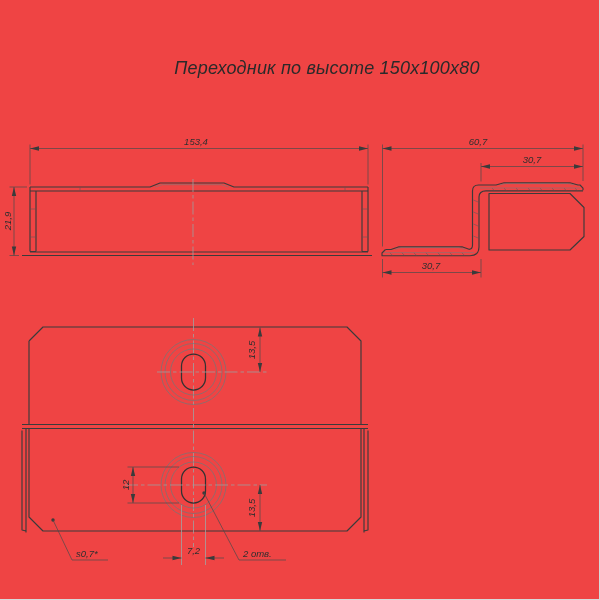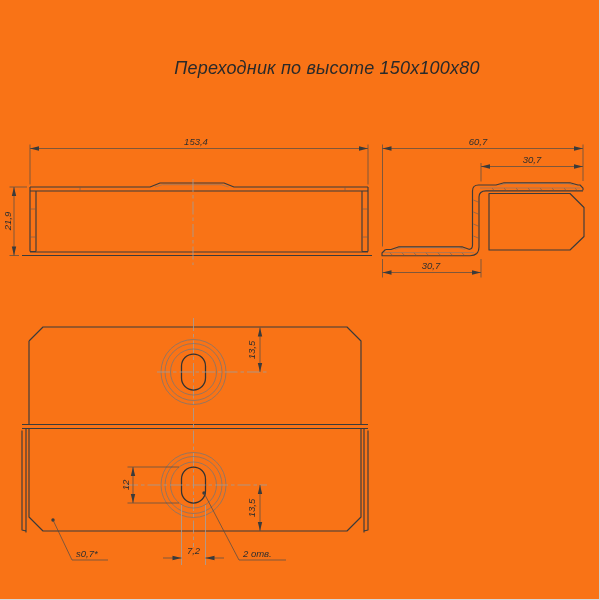--- a/index.html
+++ b/index.html
@@ -1,16 +1,16 @@
 <!DOCTYPE html>
 <html><head>
 <meta charset="utf-8">
 <style>
   html,body{margin:0;padding:0;background:#fff;}
-  .canvas{position:relative;width:600px;height:600px;background:#f97316;overflow:hidden;}
+  .canvas{position:relative;width:600px;height:600px;background:#ef4444;overflow:hidden;}
   svg{position:absolute;left:0;top:0;}
   text{font-family:"Liberation Sans",sans-serif;font-style:italic;fill:#2f2f2f;}
   .dim{font-size:9.5px;}
   .title{font-size:18px;letter-spacing:.2px;fill:#2a2a2a;}
   .o{stroke:#3b3b3b;stroke-width:1.15;fill:none;stroke-linejoin:round;}
   .t{stroke:#787878;stroke-width:.6;fill:none;}
   .tk{stroke:#5a5a5a;stroke-width:.55;fill:none;}
   .d{stroke:#4a4a4a;stroke-width:.7;fill:none;}
   .g{stroke:#a2a2a2;stroke-width:.8;fill:none;}
   .c{stroke:#9f9f9f;stroke-width:.8;fill:none;stroke-dasharray:13 3 3.5 3;}

